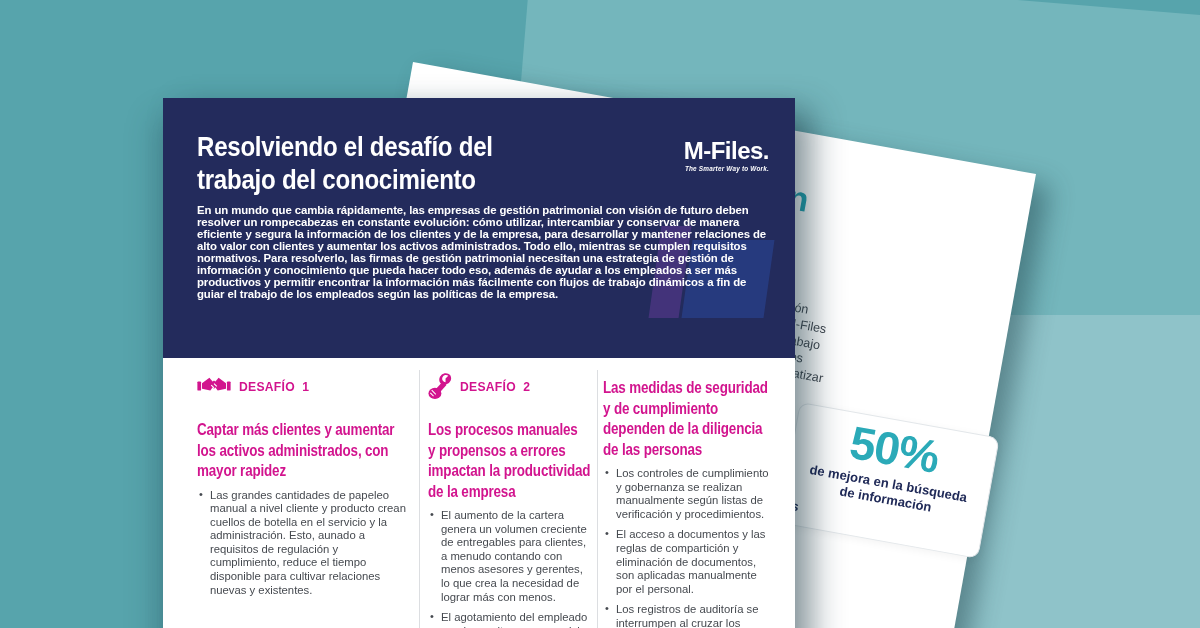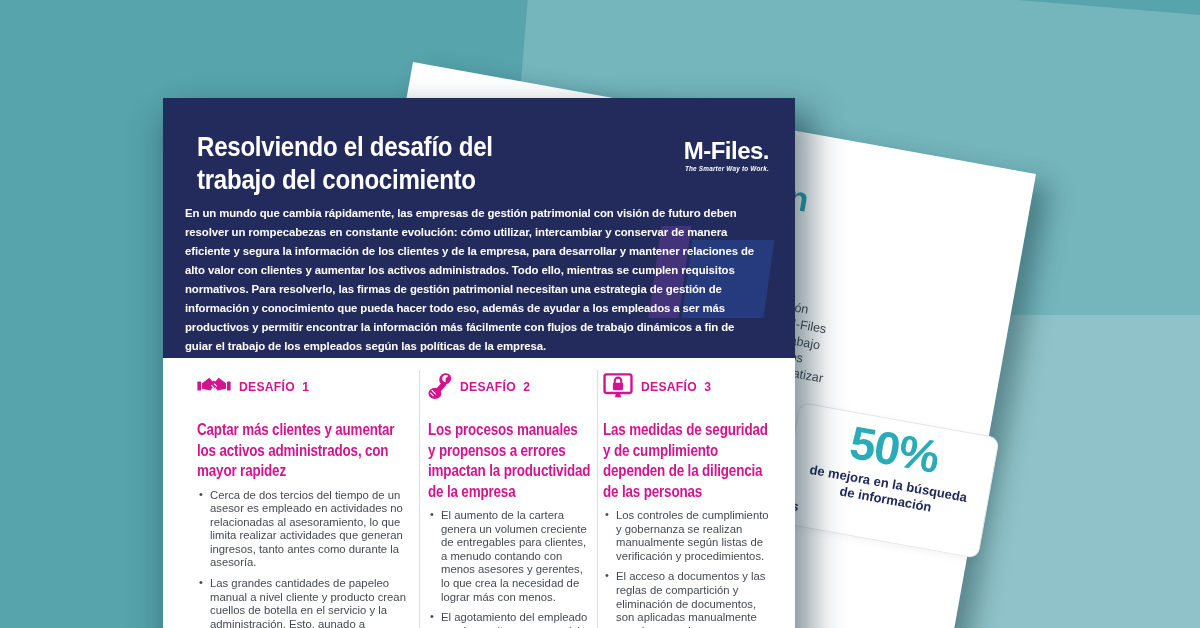--- a/index.html
+++ b/index.html
@@ -39,22 +39,22 @@
   .wm{position:absolute;transform:skewX(-8deg);}
   .wm-purple{left:492px;top:128px;width:30px;height:92px;background:#6B3FA0;opacity:.45;}
   .wm-blue{left:524px;top:142px;width:82px;height:78px;background:#2E55B5;opacity:.38;}
 
   .flyer-title{position:absolute;left:34px;top:32px;color:#ffffff;font-weight:700;
       font-size:28px;line-height:33px;letter-spacing:-0.3px;
       transform:scaleX(0.86);transform-origin:0 0;white-space:nowrap;z-index:2;}
   .logo{position:absolute;right:26px;top:40px;text-align:right;color:#ffffff;z-index:2;}
   .logo-text{font-size:24px;font-weight:700;letter-spacing:-0.5px;line-height:26px;}
   .logo-tagline{font-size:6.4px;font-style:italic;font-weight:700;letter-spacing:.2px;margin-top:1px;}
-  .flyer-intro{position:absolute;left:22px;top:106px;width:574px;color:#ffffff;
-      font-size:11.4px;line-height:19px;font-weight:700;letter-spacing:-0.1px;z-index:2;}
+  .flyer-intro{position:absolute;left:34px;top:106px;width:574px;color:#ffffff;
+      font-size:11.4px;line-height:12px;font-weight:700;letter-spacing:-0.1px;z-index:2;}
 
   .flyer-body{position:relative;width:632px;height:340px;background:#ffffff;}
   .divider{position:absolute;top:12px;width:1px;height:328px;background:#DCDEE1;}
   .divider-1{left:256px;} .divider-2{left:434px;}
   .col{position:absolute;top:14px;}
   .col-1{left:34px;width:210px;} .col-2{left:265px;width:162px;} .col-3{left:440px;width:167px;}
   .badge-row{display:flex;align-items:center;height:28px;margin-bottom:20px;}
   .badge-icon{flex:0 0 auto;margin-right:8px;display:flex;align-items:center;}
   .badge-label{color:#D2148E;font-weight:700;font-size:13.5px;letter-spacing:.3px;word-spacing:4px;
       transform:scaleX(.9);transform-origin:0 50%;white-space:nowrap;}
@@ -132,21 +132,20 @@
             </svg>
           </span>
           <span class="badge-label">DESAFÍO 1</span>
         </div>
         <div class="col-title">
           <div>Captar más clientes y aumentar</div>
           <div>los activos administrados, con</div>
           <div>mayor rapidez</div>
         </div>
         <ul class="bullets">
-          <li>Cerca de dos tercios del tiempo de un asesor es empleado en actividades no relacionadas al asesoramiento, lo que limita realizar actividades que generan ingresos, tanto antes como durante la asesoría.</li>
           <li>Las grandes cantidades de papeleo manual a nivel cliente y producto crean cuellos de botella en el servicio y la administración. Esto, aunado a requisitos de regulación y cumplimiento, reduce el tiempo disponible para cultivar relaciones nuevas y existentes.</li>
 
         </ul>
       </div>
 
       <div class="col col-2">
         <div class="badge-row">
           <span class="badge-icon">
             <svg width="24" height="28" viewBox="0 0 26 30">
               <g fill="#D2148E">
@@ -170,31 +169,20 @@
           <div>de la empresa</div>
         </div>
         <ul class="bullets">
           <li>El aumento de la cartera genera un volumen creciente de entregables para clientes, a menudo contando con menos asesores y gerentes, lo que crea la necesidad de lograr más con menos.</li>
           <li>El agotamiento del empleado puede resultar en un servicio pobre y una experiencia deficiente para el cliente, incumplimiento, deserción del personal y dificultades para contratar talentos.</li>
 
         </ul>
       </div>
 
       <div class="col col-3">
-        <div class="badge-row">
-          <span class="badge-icon">
-            <svg width="30" height="26" viewBox="0 0 32 28">
-              <rect x="1.5" y="1.5" width="29" height="20" rx="2" fill="none" stroke="#D2148E" stroke-width="2.6"></rect>
-              <path d="M12.5 11 v-2.5 a3.5 3.5 0 0 1 7 0 V11" fill="none" stroke="#D2148E" stroke-width="2.2"></path>
-              <rect x="10.5" y="10.5" width="11" height="8" rx="1.2" fill="#D2148E"></rect>
-              <path d="M14 21.5 h4 l1.5 4.5 h-7 Z" fill="#D2148E"></path>
-            </svg>
-          </span>
-          <span class="badge-label">DESAFÍO 3</span>
-        </div>
         <div class="col-title">
           <div>Las medidas de seguridad</div>
           <div>y de cumplimiento</div>
           <div>dependen de la diligencia</div>
           <div>de las personas</div>
         </div>
         <ul class="bullets">
           <li>Los controles de cumplimiento y gobernanza se realizan manualmente según listas de verificación y procedimientos.</li>
           <li>El acceso a documentos y las reglas de compartición y eliminación de documentos, son aplicadas manualmente por el personal.</li>
           <li>Los registros de auditoría se interrumpen al cruzar los límites del sistema o de la organización.</li>

